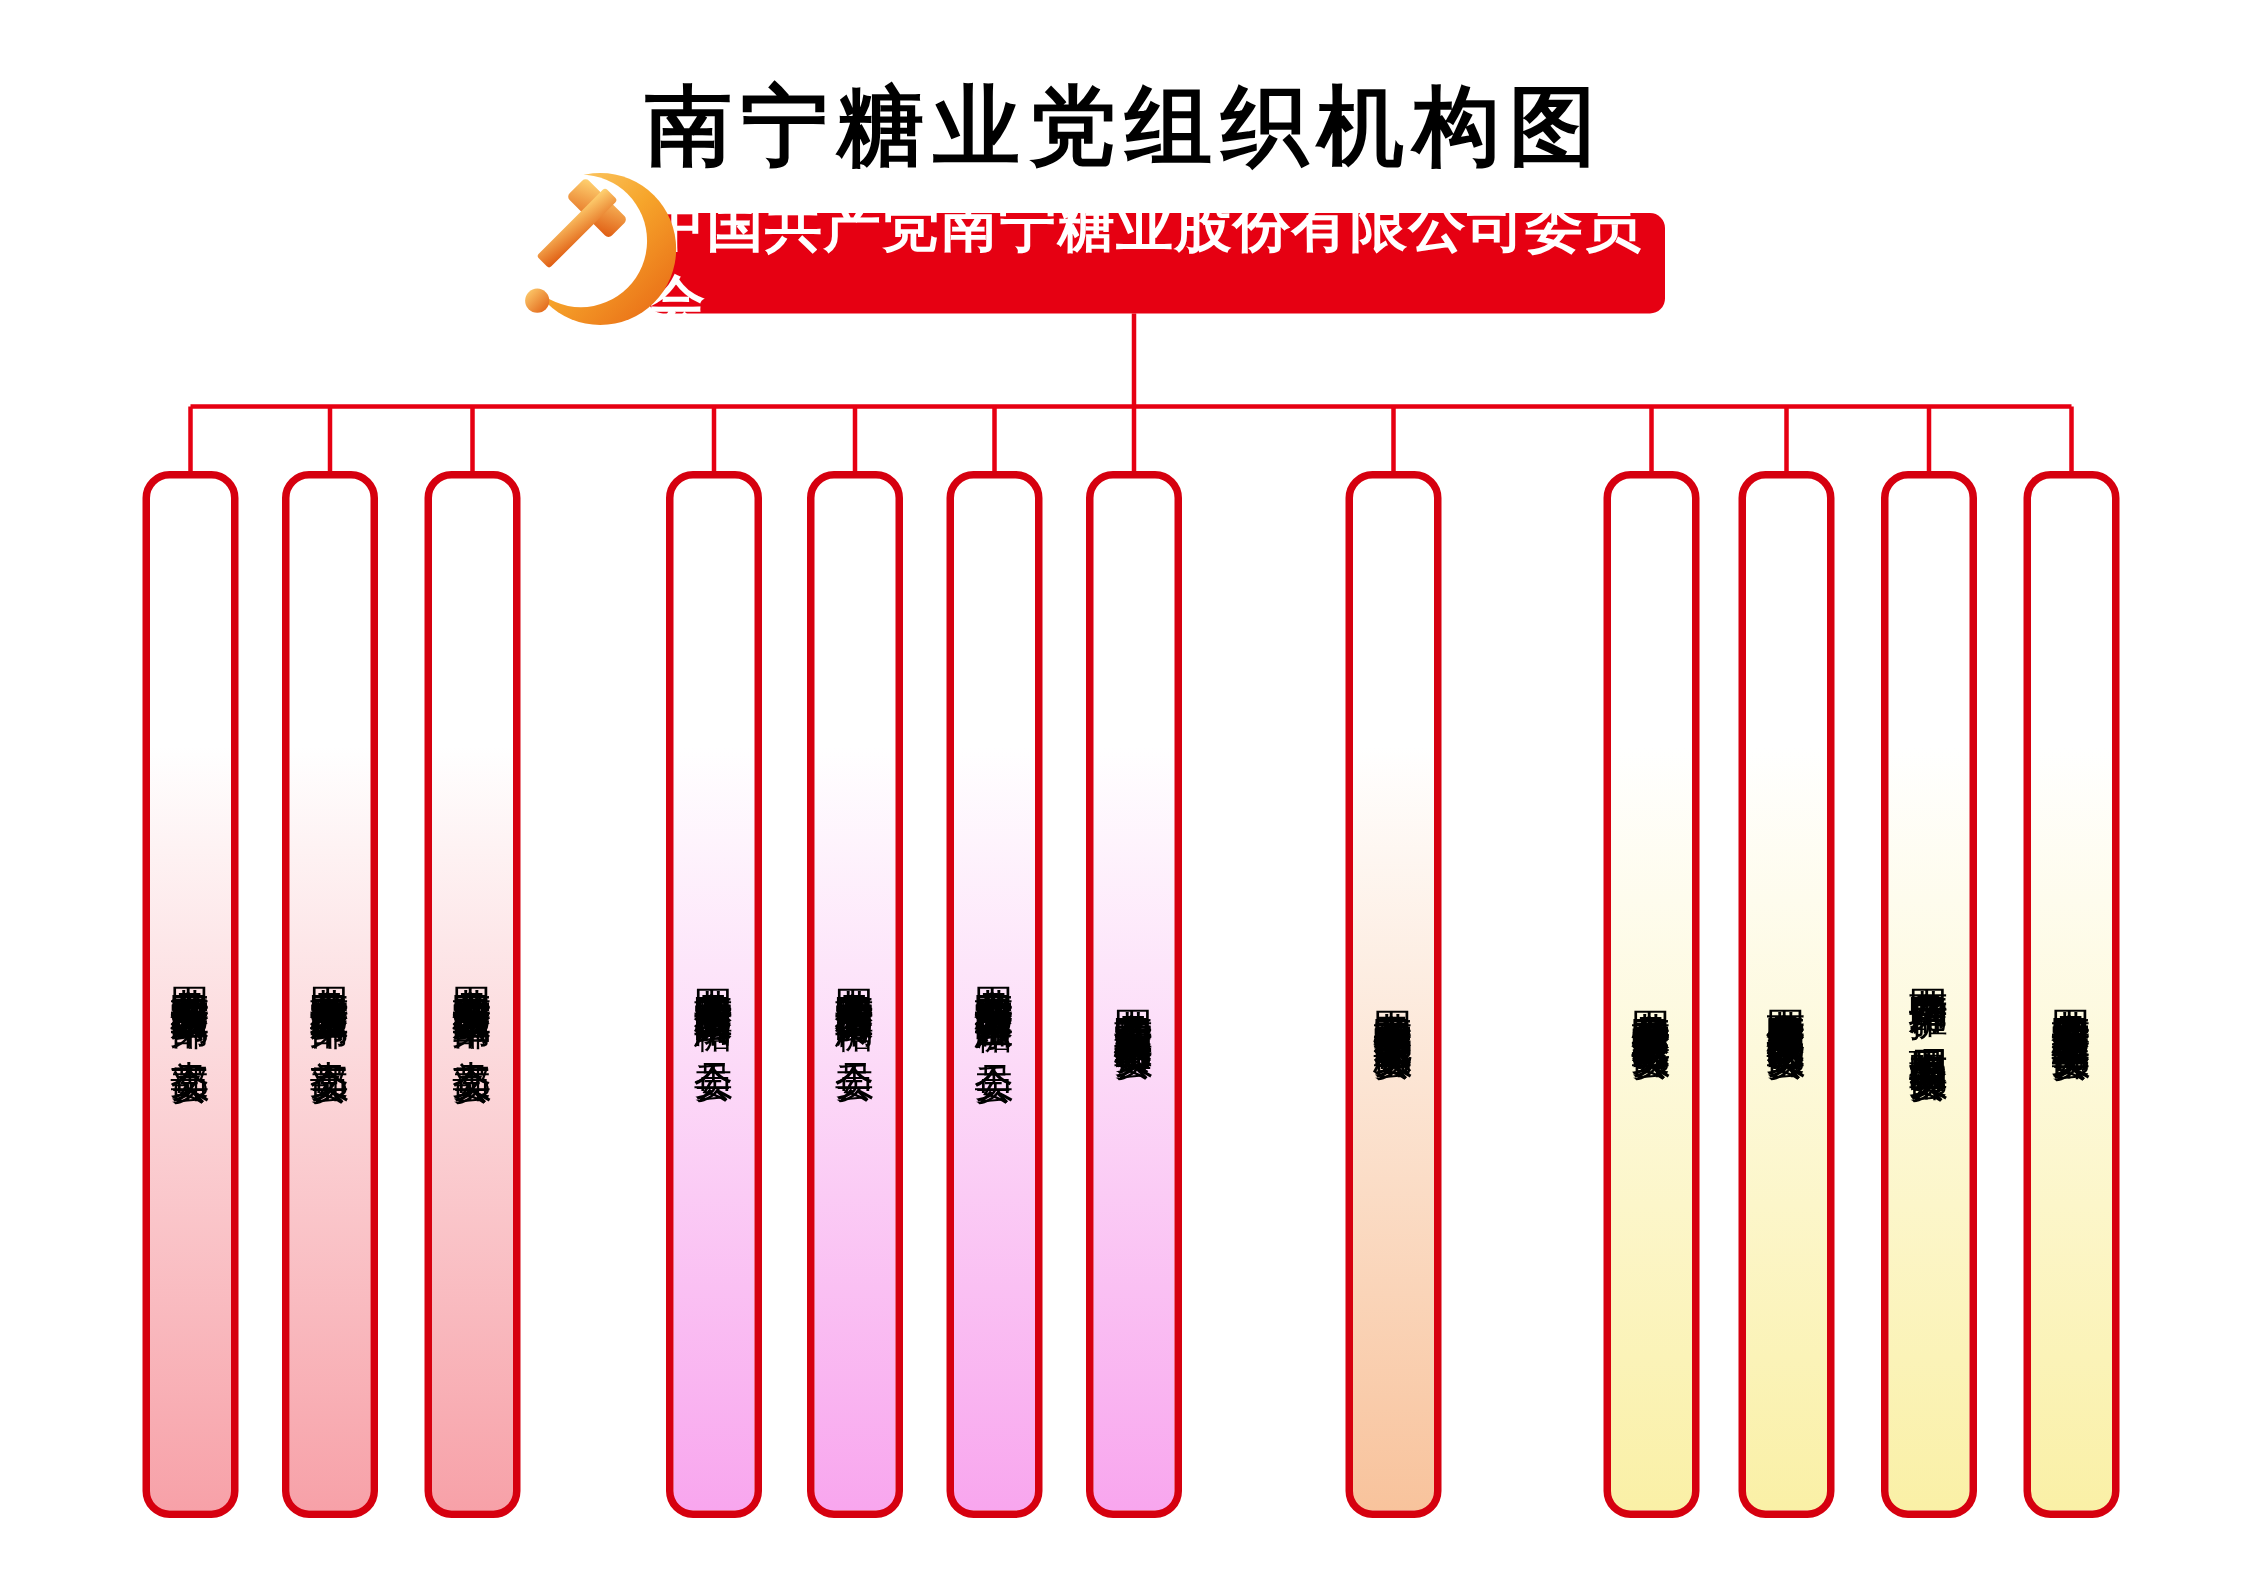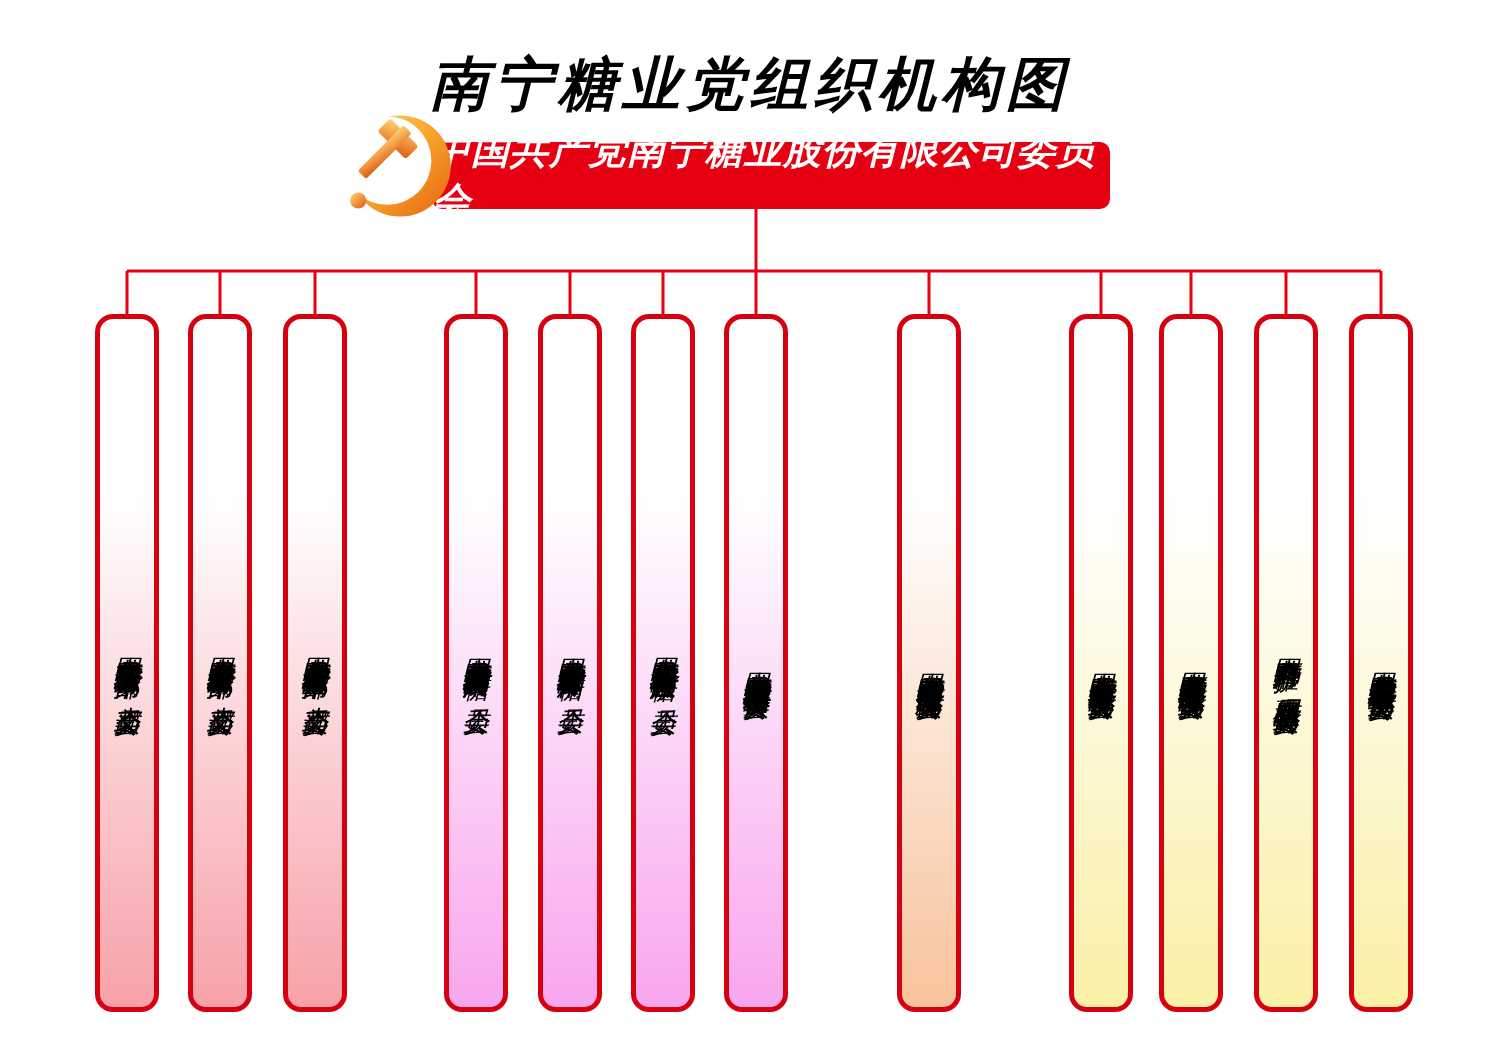--- a/index.html
+++ b/index.html
@@ -1,21 +1,21 @@
 <!DOCTYPE html>
 <html><head>
 <meta charset="utf-8">
 <style>
   html,body{margin:0;padding:0;}
   body{
     width:1500px;height:1061px;background:#ffffff;overflow:hidden;
     font-family:"Liberation Sans","DejaVu Sans",sans-serif;
     position:relative;
   }
-  #stage{position:absolute;left:0;top:0;width:1268px;height:1061px;font-style:italic;}
+  #stage{position:absolute;left:0;top:0;width:1268px;height:1061px;}
 
   .page-title{
     position:absolute;left:0;top:46px;width:1500px;
     text-align:center;font-size:58px;font-weight:900;color:#000;
     font-family:"DejaVu Serif","Liberation Serif",serif;
     letter-spacing:6px;
   }
 
   .banner{
     position:absolute;left:432px;top:142px;width:678px;height:67px;

